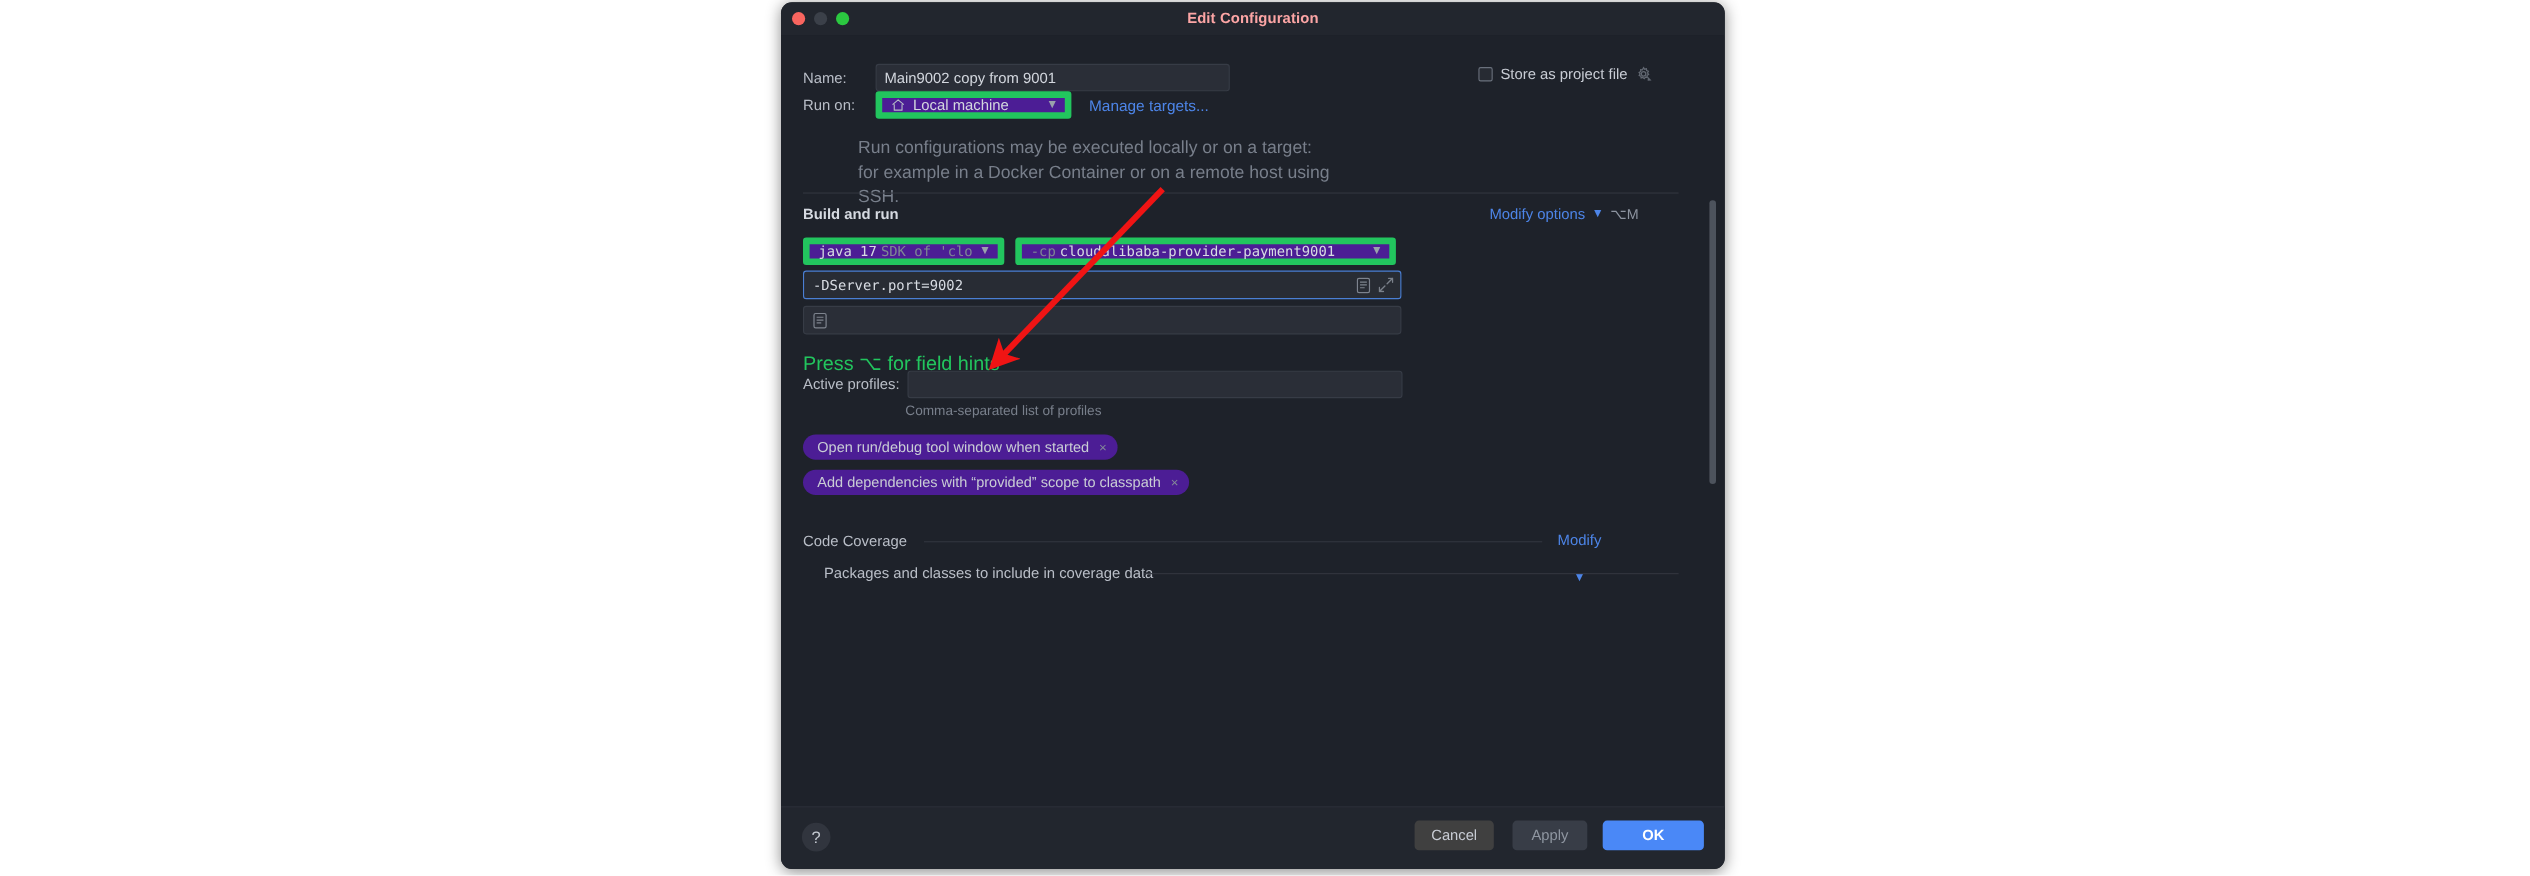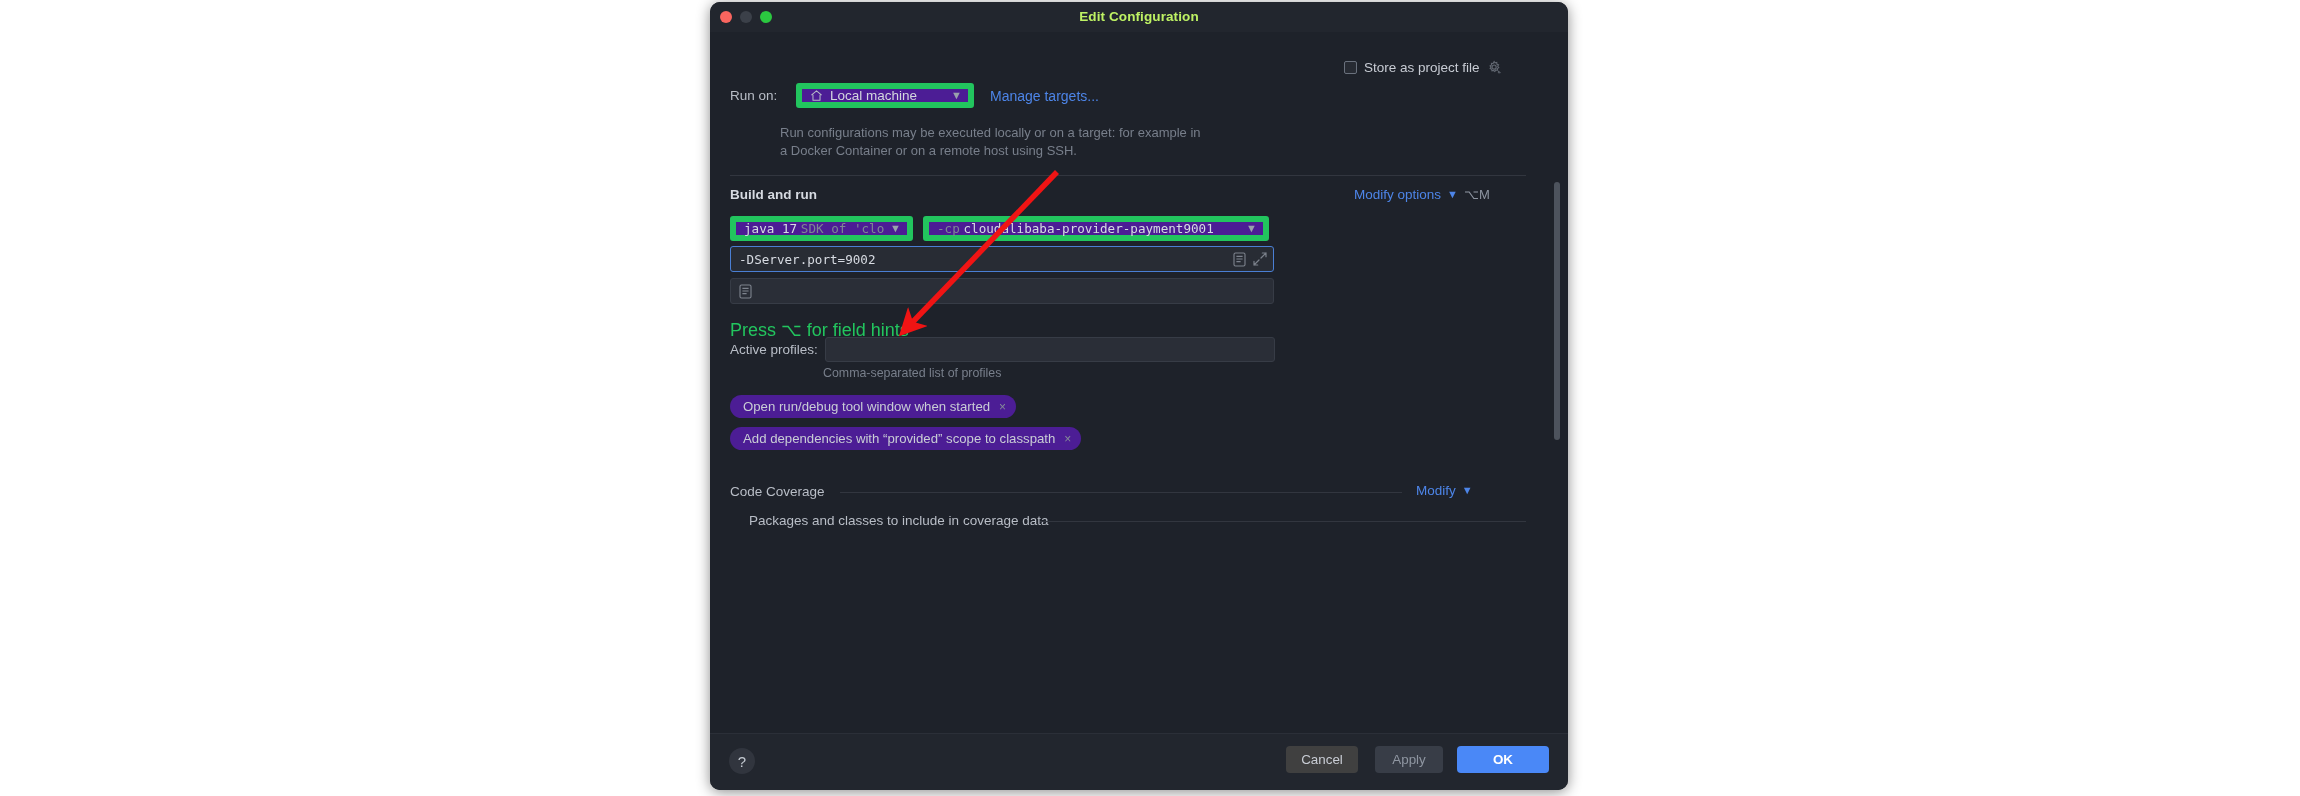--- a/index.html
+++ b/index.html
@@ -40,21 +40,21 @@
   }
   .dot { width: 12px; height: 12px; border-radius: 50%; }
   .dot.red { background: #f9655f; }
   .dot.gray { background: #3b4049; }
   .dot.green { background: #2bc840; }
   .title-text {
     position: absolute; left: 0; right: 0; top: 7px;
     text-align: center;
     font-size: 13.5px;
     font-weight: bold;
-    color: #bef264;
+    color: #fca5a5;
     letter-spacing: .1px;
   }
 
   
   .body-area {
     position: relative;
     height: 722px;
     background: #1e222a;
   }
 
@@ -108,21 +108,21 @@
   #runon-combo { width: 178px; margin-left: 8px; justify-content: space-between; }
   .home-ic { width: 13px; height: 13px; display:inline-block; }
   .chev { color: #9aa1ac; font-size: 11px; line-height: 1; }
   .link { color: #4d85e8; cursor: pointer; }
   #manage-targets { margin-left: 16px; font-size: 14px; }
 
   #runon-hint {
     position: absolute; left: 70px; top: 92px;
     width: 430px;
     color: #787f8b;
-    font-size: 13px;
+    font-size: 16px;
     line-height: 1.42;
   }
 
   
   .sep-line { position: absolute; height: 1px; background: #32363f; }
   #sep-top { left: 20px; top: 143px; width: 796px; }
 
   
   #buildrun-hdr { left: 20px; top: 155px; }
   .sec-title { font-weight: bold; color: #d6dae1; font-size: 13.5px; }
@@ -186,21 +186,21 @@
     font-size: 13.2px;
     white-space: nowrap;
   }
   .chip .x { color: #858c98; font-size: 12px; }
   #chip-1 { left: 20px; top: 363px; }
   #chip-2 { left: 20px; top: 395px; }
 
   
   #cov-title { position: absolute; left: 20px; top: 452px; }
   #cov-line { left: 130px; top: 460px; width: 562px; }
-  #cov-modify { left: 706px; top: 451px; gap: 6px; }
+  #cov-modify { left: 706px; top: 451px; gap: 22px; flex-direction: column; }
 
   #pkg-title { position: absolute; left: 39px; top: 481px; color: #b9bec7; font-size: 13.5px; }
   #pkg-line { left: 330px; top: 489px; width: 486px; }
 
   
   #scrollbar {
     position: absolute; right: 8px; top: 150px;
     width: 6px; height: 258px;
     background: #4d535d;
     border-radius: 3px;
@@ -247,20 +247,26 @@
       <div class="traffic">
         <span class="dot red"></span>
         <span class="dot gray"></span>
         <span class="dot green"></span>
       </div>
       <div class="title-text">Edit Configuration</div>
     </div>
 
     <div class="body-area">
 
+      <div class="row" id="name-row">
+        <span class="lbl" id="name-label">Name:</span>
+        <div class="textfield" id="name-input">
+          <span>Main9002 copy from 9001</span>
+        </div>
+      </div>
 
       <div class="row" id="store-row">
         <span class="checkbox"></span>
         <span class="lbl" id="store-label">Store as project file</span>
         <span class="gear-ic">
           <svg viewBox="0 0 16 16" width="15" height="15">
             <g fill="none" stroke="#8b929d" stroke-width="1.2">
               <circle cx="7.6" cy="7.6" r="2.2"></circle>
               <path d="M7.6 1.6 L8.6 3.1 L10.4 2.7 L10.6 4.5 L12.3 5.1 L11.4 6.7 L12.5 8.1 L11 9.1 L11.2 10.9 L9.4 10.8 L8.3 12.3 L7 11.1 L5.3 11.6 L5 9.8 L3.4 9.1 L4.3 7.6 L3.3 6.2 L4.9 5.3 L4.8 3.5 L6.5 3.7 Z"></path>
               <path d="M12.2 11.6 l2 2 l-2.1 .1 z" stroke-width="1"></path>

